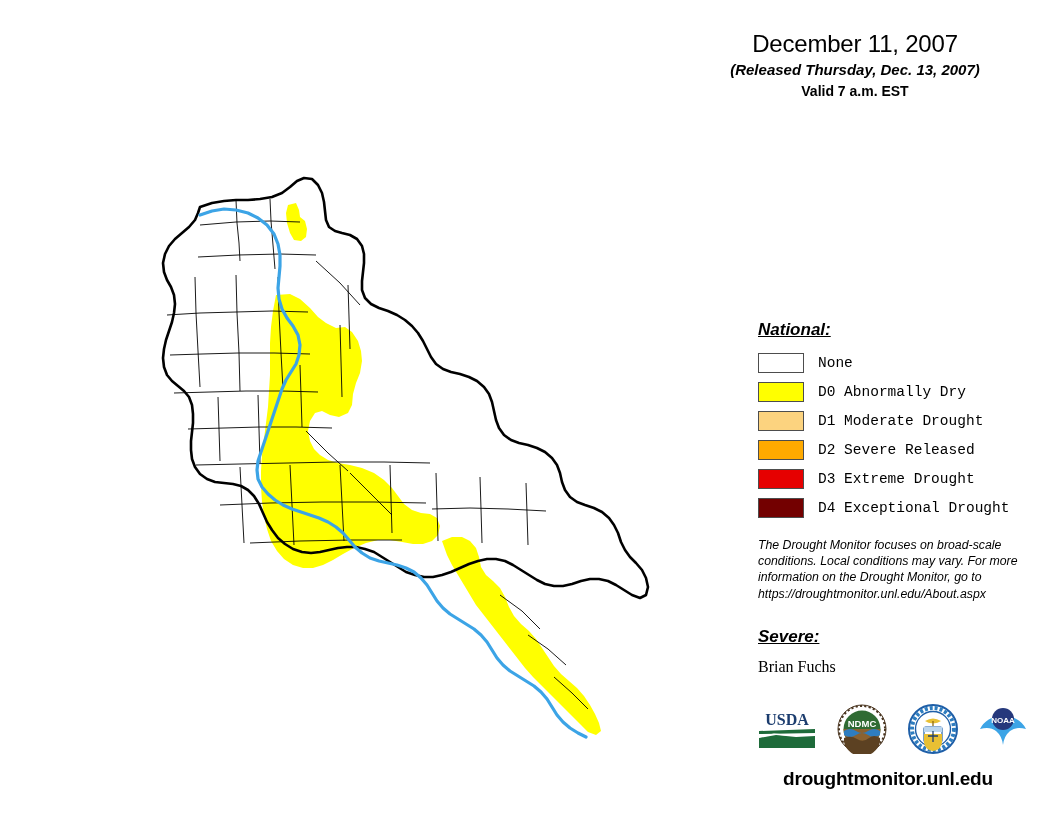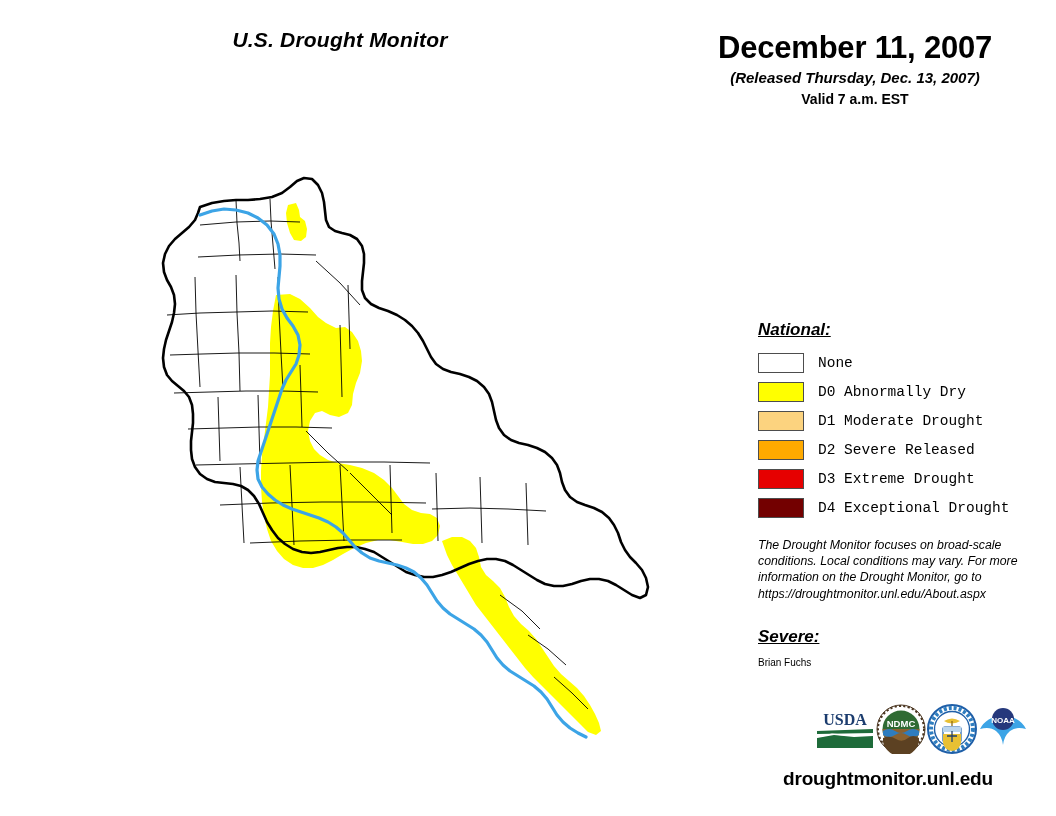--- a/index.html
+++ b/index.html
@@ -41,22 +41,22 @@
   }
 
   #date-block {
     position: absolute;
     left: 700px;
     top: 30px;
     width: 310px;
     text-align: center;
   }
   #date-main {
-    font-size: 31px;
-    font-weight: bold;
+    font-size: 24px;
+    font-weight: normal;
     line-height: 1.15;
     letter-spacing: -0.2px;
   }
   #date-released {
     font-size: 15px;
     font-weight: bold;
     font-style: italic;
     margin-top: 3px;
     line-height: 1.2;
   }
@@ -131,54 +131,54 @@
     width: 262px;
   }
   #author-heading {
     font-size: 17px;
     font-weight: bold;
     font-style: italic;
     text-decoration: underline;
     margin-bottom: 9px;
   }
   .author-line {
-    font-size: 10px;
+    font-size: 16px;
     line-height: 1.42;
+    font-family: Liberation Serif, serif;
   }
 
   
   #logo-row {
     position: absolute;
     left: 756px;
     top: 702px;
     width: 272px;
     height: 58px;
     display: flex;
     align-items: center;
-    justify-content: flex-end;
+    justify-content: space-between;
   }
   .logo { flex: 0 0 auto; }
 
   
   #footer-url {
     position: absolute;
     left: 738px;
     top: 768px;
     width: 300px;
     text-align: center;
     font-size: 19px;
     font-weight: bold;
     letter-spacing: -0.2px;
   }
 </style>
 </head>
 <body>
 
 <div id="title-block">
-  <div id="subtitle-line">U.S. Drought Monitor</div>
 </div>
 
 <div id="date-block">
   <div id="date-main">December 11, 2007</div>
   <div id="date-released">(Released Thursday, Dec. 13, 2007)</div>
   <div id="date-valid">Valid 7 a.m. EST</div>
 </div>
 
 <div id="map-area">
   <svg id="map-svg" viewBox="0 0 510 625" xmlns="http://www.w3.org/2000/svg">

